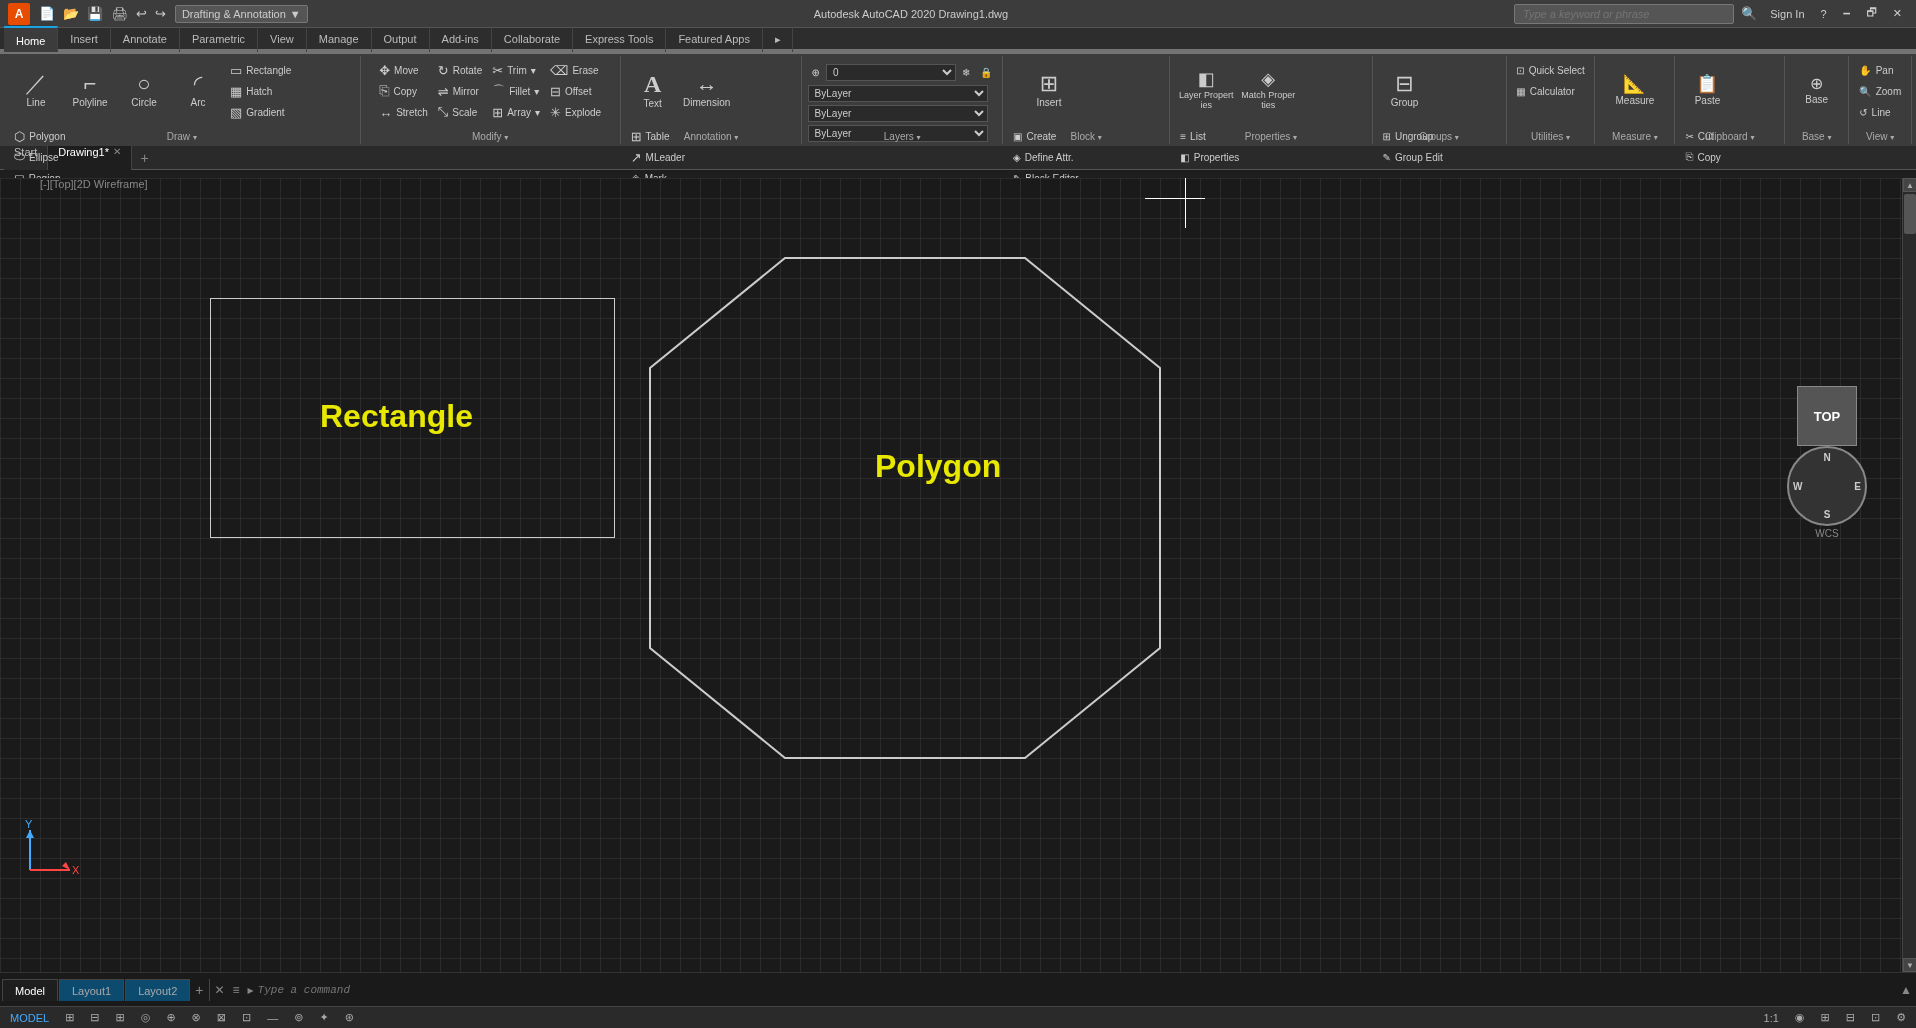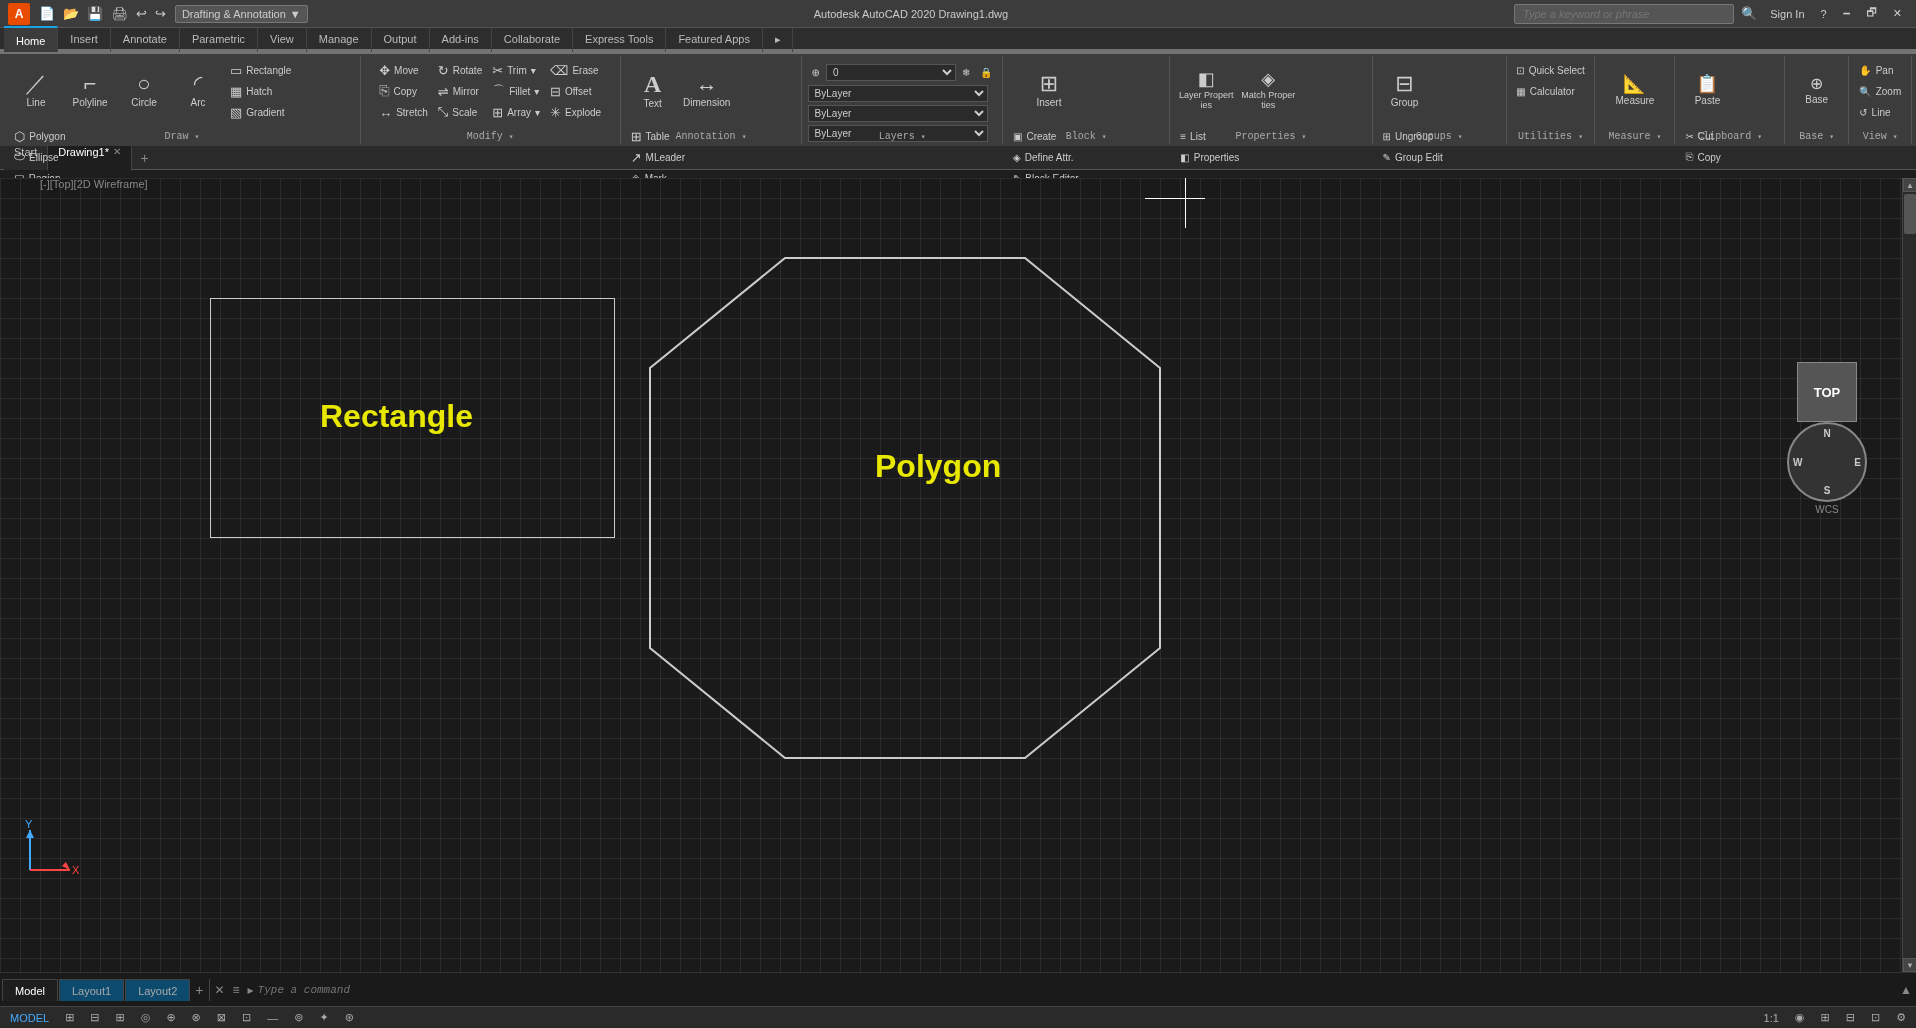--- a/index.html
+++ b/index.html
@@ -84,21 +84,20 @@
       position: relative;
     }
     .ribbon-group-label {
       font-size: 10px;
       color: #aaa;
       position: absolute;
       bottom: 2px;
       text-align: center;
       width: 100%;
       cursor: pointer;
-      font-family: Liberation Mono, monospace;
     }
     .ribbon-group-content {
       display: flex;
       flex-wrap: wrap;
       gap: 2px;
       flex: 1;
       align-items: flex-start;
       padding-bottom: 14px;
     }
 
@@ -244,21 +243,21 @@
     #ucs-icon {
       position: absolute;
       bottom: 90px;
       left: 20px;
       pointer-events: none;
     }
 
     
     #viewcube {
       position: absolute;
-      top: 184px;
+      top: 208px;
       right: 30px;
       width: 90px;
       height: 140px;
     }
     .cube-face {
       width: 60px;
       height: 60px;
       background: #555;
       border: 1px solid #888;
       display: flex;

